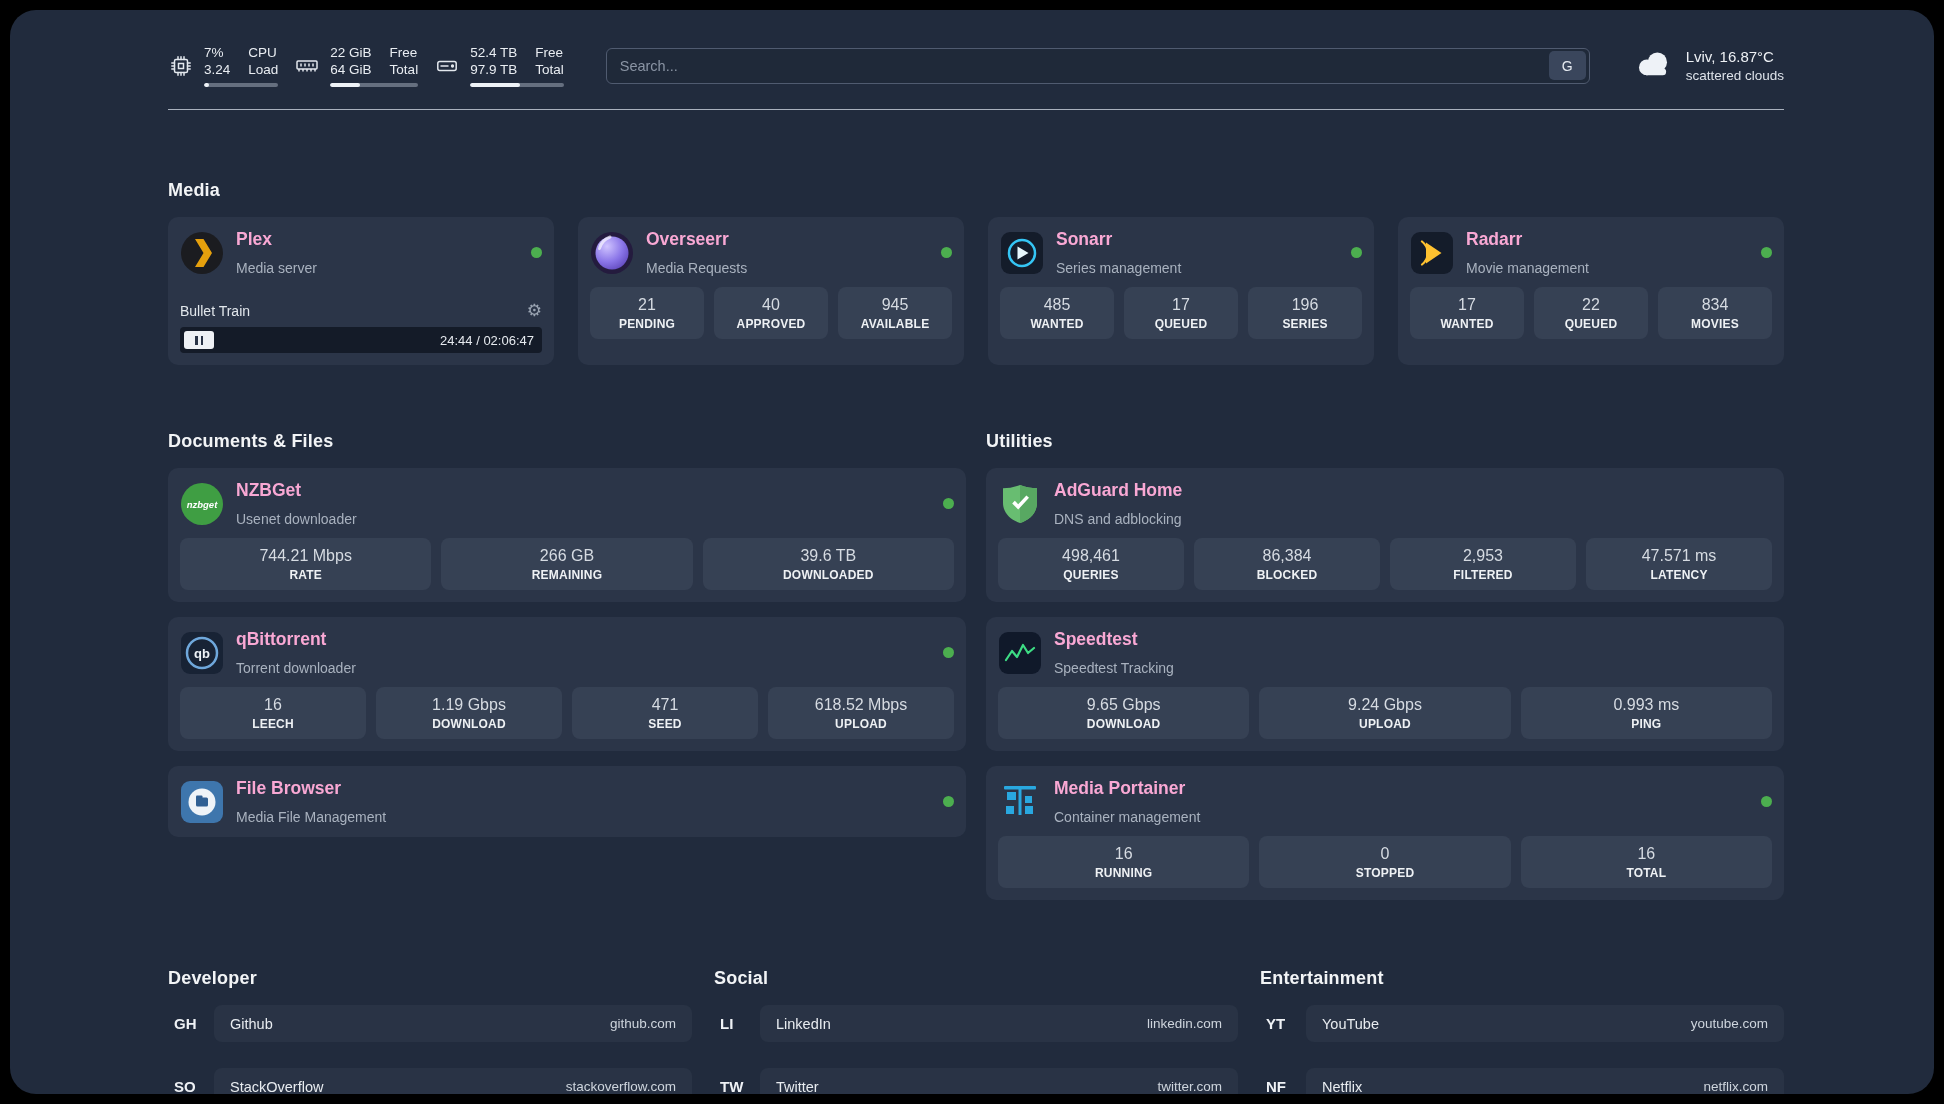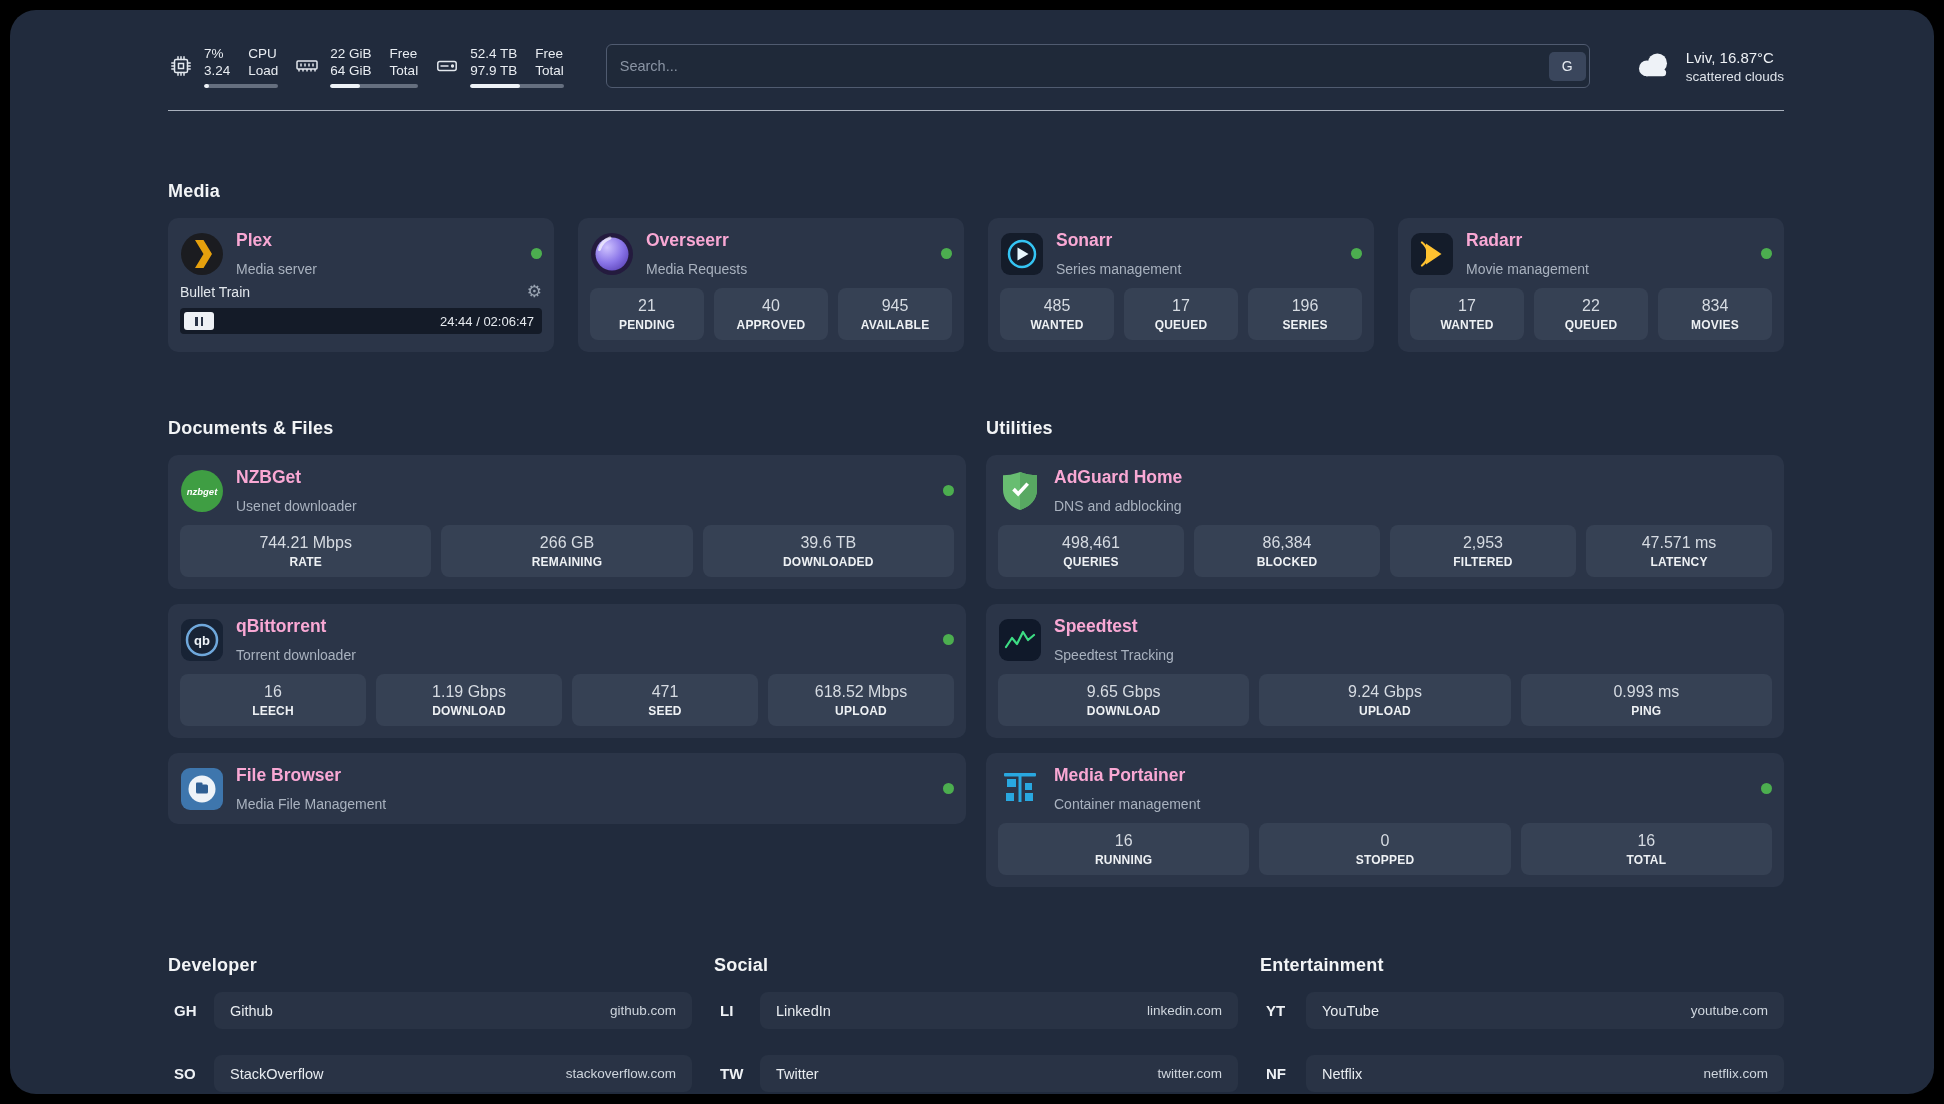--- a/index.html
+++ b/index.html
@@ -10,21 +10,21 @@
   .topbar { display: flex; align-items: center; padding: 34px 150px 0 158px; gap: 16px; }
   .metric { display: flex; align-items: center; gap: 10px; }
   .metric-icon { width: 26px; height: 26px; display: flex; align-items: center; justify-content: center; }
   .metric-icon svg { width: 24px; height: 24px; }
   .metric-body { display: flex; flex-direction: column; gap: 5px; }
   .metric-cols { display: flex; gap: 18px; }
   .metric-col { display: flex; flex-direction: column; font-size: 13.5px; line-height: 17px; color: #e9edf2; }
   .metric-bar { height: 4px; border-radius: 2px; background: rgba(195,205,220,.42); overflow: hidden; }
   .metric-fill { height: 100%; background: #eef2f7; border-radius: 2px; }
 
-  .search { flex: 1; display: flex; align-items: center; height: 44px; margin: 0 26px; background: #1f2939; border: 1px solid #505b70; border-radius: 6px; }
+  .search { flex: 1; display: flex; align-items: center; height: 36px; margin: 0 26px; background: #1f2939; border: 1px solid #505b70; border-radius: 6px; }
   .search input { flex: 1; background: transparent; border: none; outline: none; color: #dfe4ea; font-size: 14.5px; padding: 0 13px; font-family: "Liberation Sans", sans-serif; }
   .search input::placeholder { color: #8a94a4; }
   .search-btn { width: 37px; height: 29px; margin-right: 3px; background: #3a465c; border-radius: 5px; display: flex; align-items: center; justify-content: center; color: #e5eaf0; font-size: 14px; cursor: pointer; }
 
   .weather { display: flex; align-items: flex-start; gap: 12px; color: #eef1f5; }
   .weather-icon svg { width: 42px; height: 30px; display: block; }
   .weather-loc { font-size: 15px; }
   .weather-cond { font-size: 13.5px; color: #dde2e9; margin-top: 3px; }
 
   .divider { margin: 22px 150px 0 158px; height: 1px; background: #a9b1bd; }
@@ -42,21 +42,21 @@
   .app-name { font-size: 17.5px; font-weight: 600; color: #f9a8d4; }
   .app-desc { font-size: 14px; color: #a9b2bf; margin-top: 10px; }
   .dot { width: 11px; height: 11px; border-radius: 50%; background: #4cae4f; margin-left: auto; flex: none; }
 
   .stats { display: flex; gap: 10px; margin-top: 11px; }
   .tile { flex: 1; background: #364154; border-radius: 8px; padding: 9px 4px 8px; text-align: center; }
   .tile-value { font-size: 16px; color: #d6dbe2; }
   .tile-label { font-size: 12px; font-weight: 700; color: #eef1f4; margin-top: 3px; letter-spacing: .2px; }
 
   
-  .player { margin-top: 6px; }
+  .player { margin-top: 26px; }
   .player-top { display: flex; align-items: center; }
   .player-title { font-size: 14px; color: #e2e7ec; }
   .gear { margin-left: auto; color: #9aa4b2; font-size: 17px; line-height: 1; cursor: pointer; }
   .player-bar { margin-top: 8px; height: 26px; background: #141b28; border-radius: 4px; display: flex; align-items: center; padding: 0 8px; }
   .pause-pill { width: 30px; height: 18px; background: #eef1f5; border-radius: 3px; display: flex; align-items: center; justify-content: center; gap: 3px; margin-left: -4px; cursor: pointer; }
   .pause-pill i { display: block; width: 2.5px; height: 9px; background: #2a3447; }
   .player-time { margin-left: auto; font-size: 13px; color: #e6eaef; }
 
   .two-col { display: grid; grid-template-columns: 1fr 1fr; gap: 20px; margin-top: 34px; align-items: start; }
   .col-cards { display: flex; flex-direction: column; gap: 15px; margin-top: 16px; }

